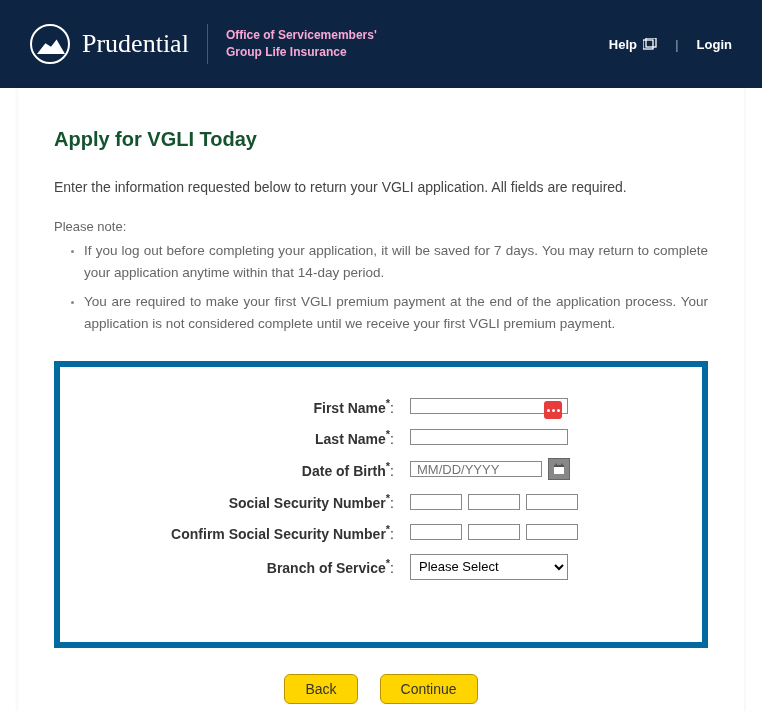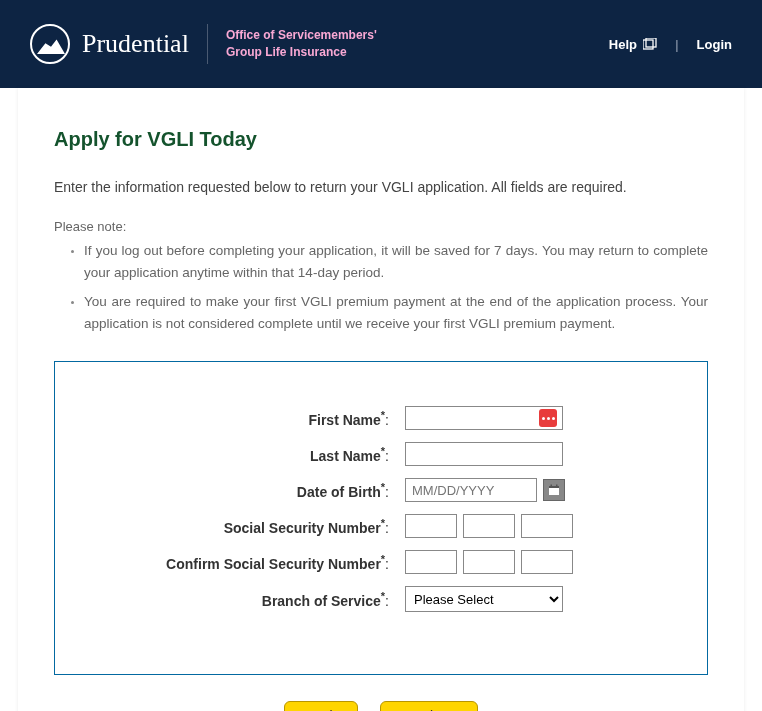--- a/index.html
+++ b/index.html
@@ -98,43 +98,43 @@
       padding-left: 30px;
       color: #666;
       font-size: 13.5px;
       line-height: 1.65;
       margin-bottom: 26px;
     }
     .notes li { text-align: justify; margin-bottom: 6px; }
     .notes li::marker { color: #888; font-size: 10px; }
 
     .form-card {
-      border: 1px solid #0369a1;
-      background: #fff;
-      padding: 44px 40px 50px 40px;
+      border: 6px solid #0369a1;
+      background: #fff;
+      padding: 30px 40px 50px 40px;
       margin-bottom: 26px;
     }
     .form-row {
       display: flex;
       align-items: center;
       margin-bottom: 12px;
     }
     .form-label {
       width: 310px;
       text-align: right;
       padding-right: 16px;
       font-size: 14px;
       color: #333;
       font-weight: bold;
     }
     .req { font-size: 11px; vertical-align: super; }
     .colon { font-weight: normal; }
     .form-field { display: flex; align-items: center; gap: 6px; position: relative; }
     .txt {
-      height: 24px;
+      height: 16px;
       border: 1px solid #888;
       padding: 2px 6px;
       font-size: 13px;
     }
     .txt-full { width: 158px; }
     .txt-ssn { width: 52px; }
     .txt-date { width: 132px; }
     .pw-badge {
       position: absolute;
       right: 6px;

